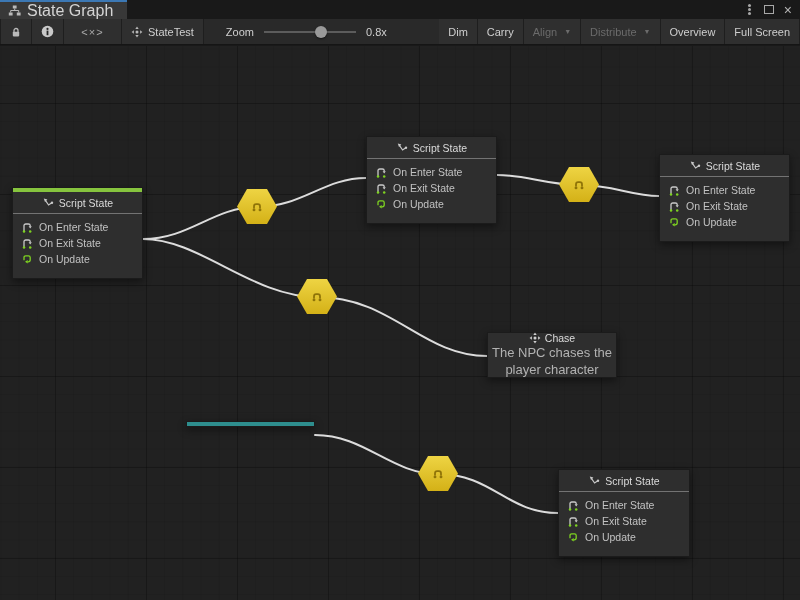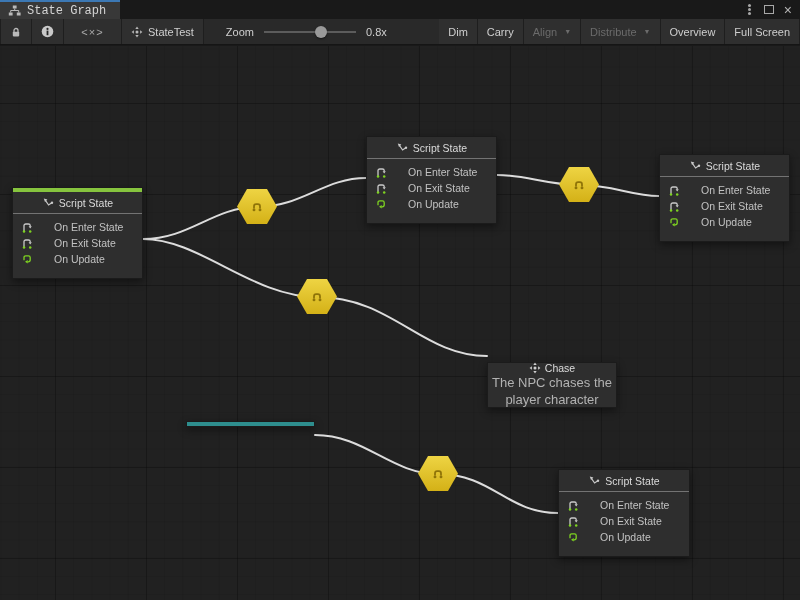--- a/index.html
+++ b/index.html
@@ -4,21 +4,21 @@
 <style>
   * { margin:0; padding:0; box-sizing:border-box; }
   html,body { width:800px; height:600px; overflow:hidden; background:#191919;
     font-family:"Liberation Sans", sans-serif; -webkit-font-smoothing:antialiased; }
   .app { position:relative; width:800px; height:600px; }
 
   
   .tabbar { position:absolute; top:0; left:0; right:0; height:19px; background:#191919;
     display:flex; align-items:stretch; }
   .tab { display:flex; align-items:center; gap:6px; padding:0 14px 0 8px; background:#383838;
-    border-top:2px solid #3c78b4; color:#d4d4d4; font-size:12px; cursor:pointer;font-family:Liberation Mono, monospace; }
+    border-top:2px solid #3c78b4; color:#d4d4d4; font-size:16px; cursor:pointer; }
   .win-controls { margin-left:auto; display:flex; align-items:center; gap:10px; padding-right:8px; }
   .kebab { width:3px; height:3px; border-radius:50%; background:#a8a8a8;
     box-shadow:0 -4px 0 #a8a8a8, 0 4px 0 #a8a8a8; margin:0 3px; cursor:pointer; }
   .maxbox { width:10px; height:9px; border:1.5px solid #a8a8a8; cursor:pointer; }
   .closex { color:#b5b5b5; font-size:14px; line-height:1; cursor:pointer; }
 
   
   .toolbar { position:absolute; top:19px; left:0; right:0; height:26px; background:#292929;
     border-bottom:1px solid #151515; display:flex; align-items:stretch; font-size:11px; color:#cfcfcf; }
   .tbtn { display:flex; align-items:center; justify-content:center; gap:5px; padding:0 9px;
@@ -47,21 +47,21 @@
     background-position:55px 57px, 55px 57px, 55px 57px, 55px 57px; }
   .edges { position:absolute; left:0; top:0; z-index:1; }
 
   
   .node { position:absolute; z-index:2; background:#2e2e2e; border:1px solid #1b1b1b;
     box-shadow:0 3px 8px rgba(0,0,0,.45); color:#c6c6c6; font-size:10.5px; cursor:pointer; }
   .accent { height:4px; }
   .node-header { height:22px; display:flex; align-items:center; justify-content:center; gap:5px;
     color:#dadada; border-bottom:1px solid #737373; padding:0 8px; }
   .node-items { padding:5px 0 3px; }
-  .item { display:flex; align-items:center; gap:21px; height:16px; padding:0 8px; color:#c2c2c2; }
+  .item { display:flex; align-items:center; gap:6px; height:16px; padding:0 8px; color:#c2c2c2; }
   .node-footer { height:8px; }
   .chase-node { display:flex; flex-direction:column; align-items:center; justify-content:center; gap:1px; }
   .chase-title { display:flex; align-items:center; gap:4px; color:#dcdcdc; }
   .chase-desc { font-size:13px; line-height:1.3; color:#b2b2b2; text-align:center; padding:0 4px; }
 
   
   .hex { position:absolute; z-index:3; width:40px; height:35px; cursor:pointer;
     background:linear-gradient(#eed443, #d4b117);
     -webkit-clip-path:polygon(0 50%, 25% 0, 75% 0, 100% 50%, 75% 100%, 25% 100%);
     clip-path:polygon(0 50%, 25% 0, 75% 0, 100% 50%, 75% 100%, 25% 100%);
@@ -299,21 +299,21 @@
         <div class="item">
           <svg width="12" height="12" viewBox="0 0 12 12">
               <use href="#ic-update"></use>
             </svg>
           <span>On Update</span>
         </div>
       </div>
       <div class="node-footer"></div>
     </div>
 
-    <div class="node chase-node" style="left:487px; top:286px; width:130px; height:46px;margin-top:30px;">
+    <div class="node chase-node" style="left:487px; top:286px; width:130px; height:46px;">
       <div class="chase-title">
         <svg width="12" height="12" viewBox="0 0 12 12" fill="#cfcfcf">
             <use href="#ic-move"></use>
           </svg>
         <span>Chase</span>
       </div>
       <div class="chase-desc">The NPC chases the player character</div>
     </div>
 
     <div class="node" style="left:186px; top:375px; width:129px;">

